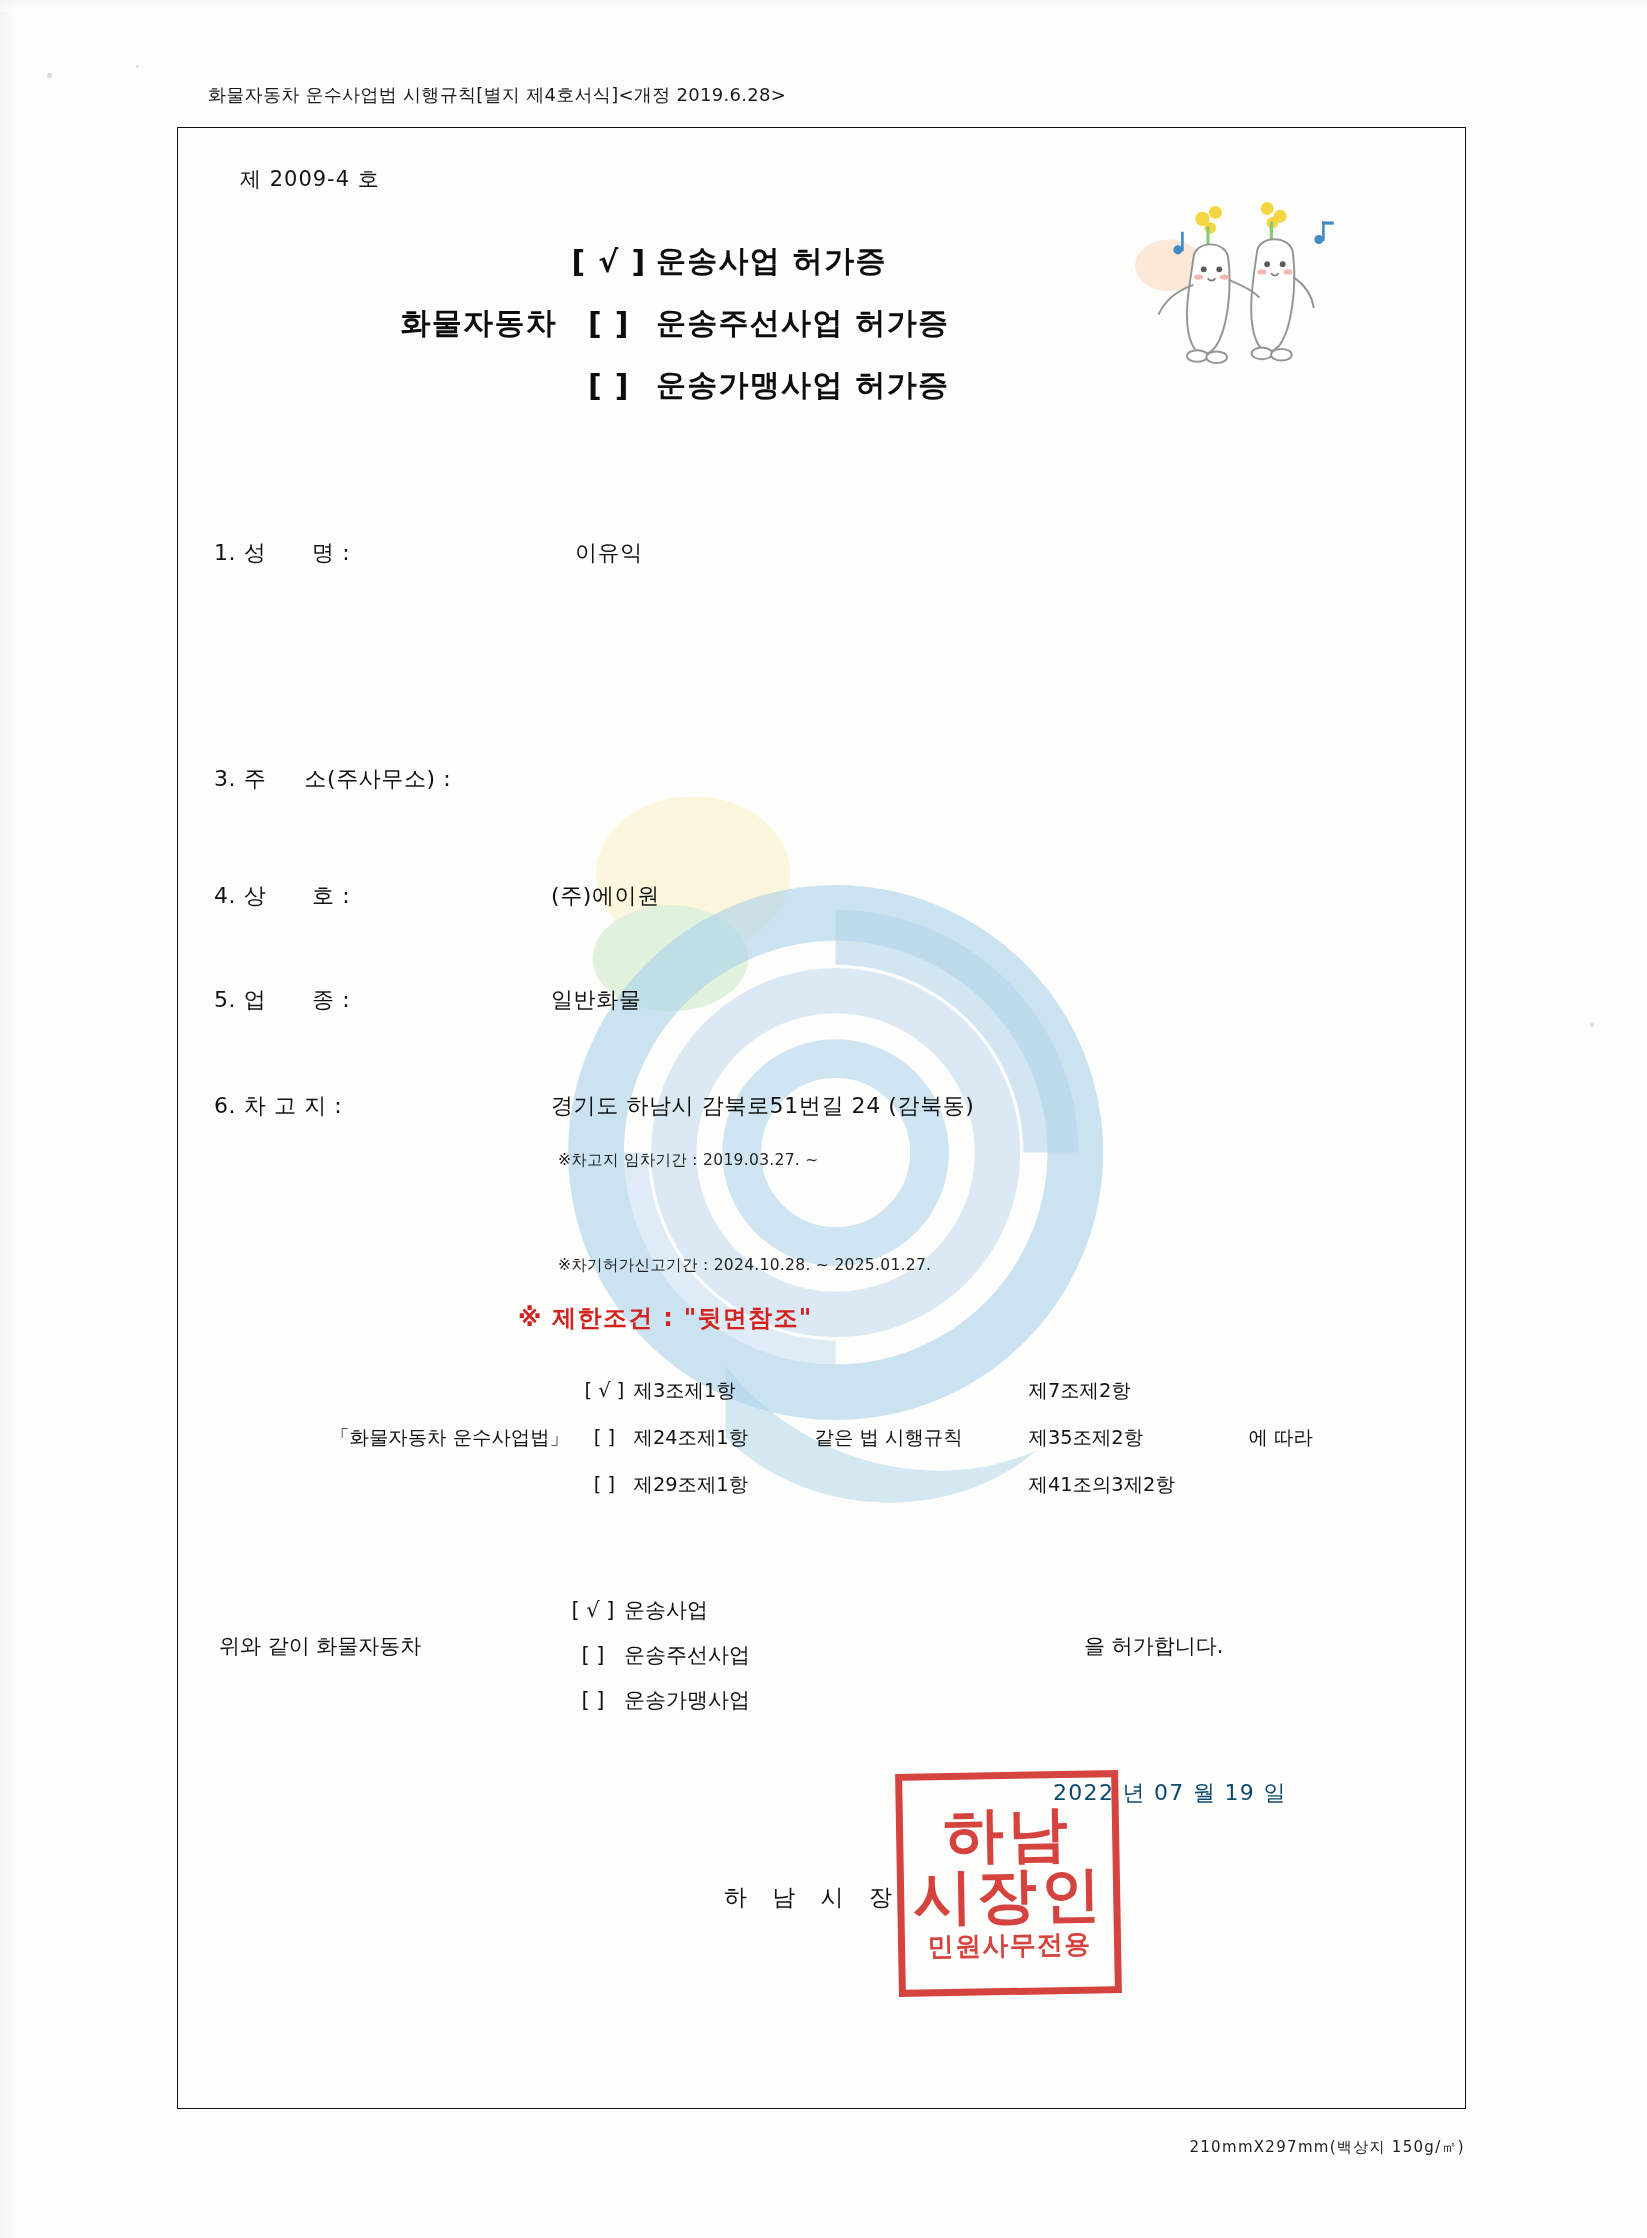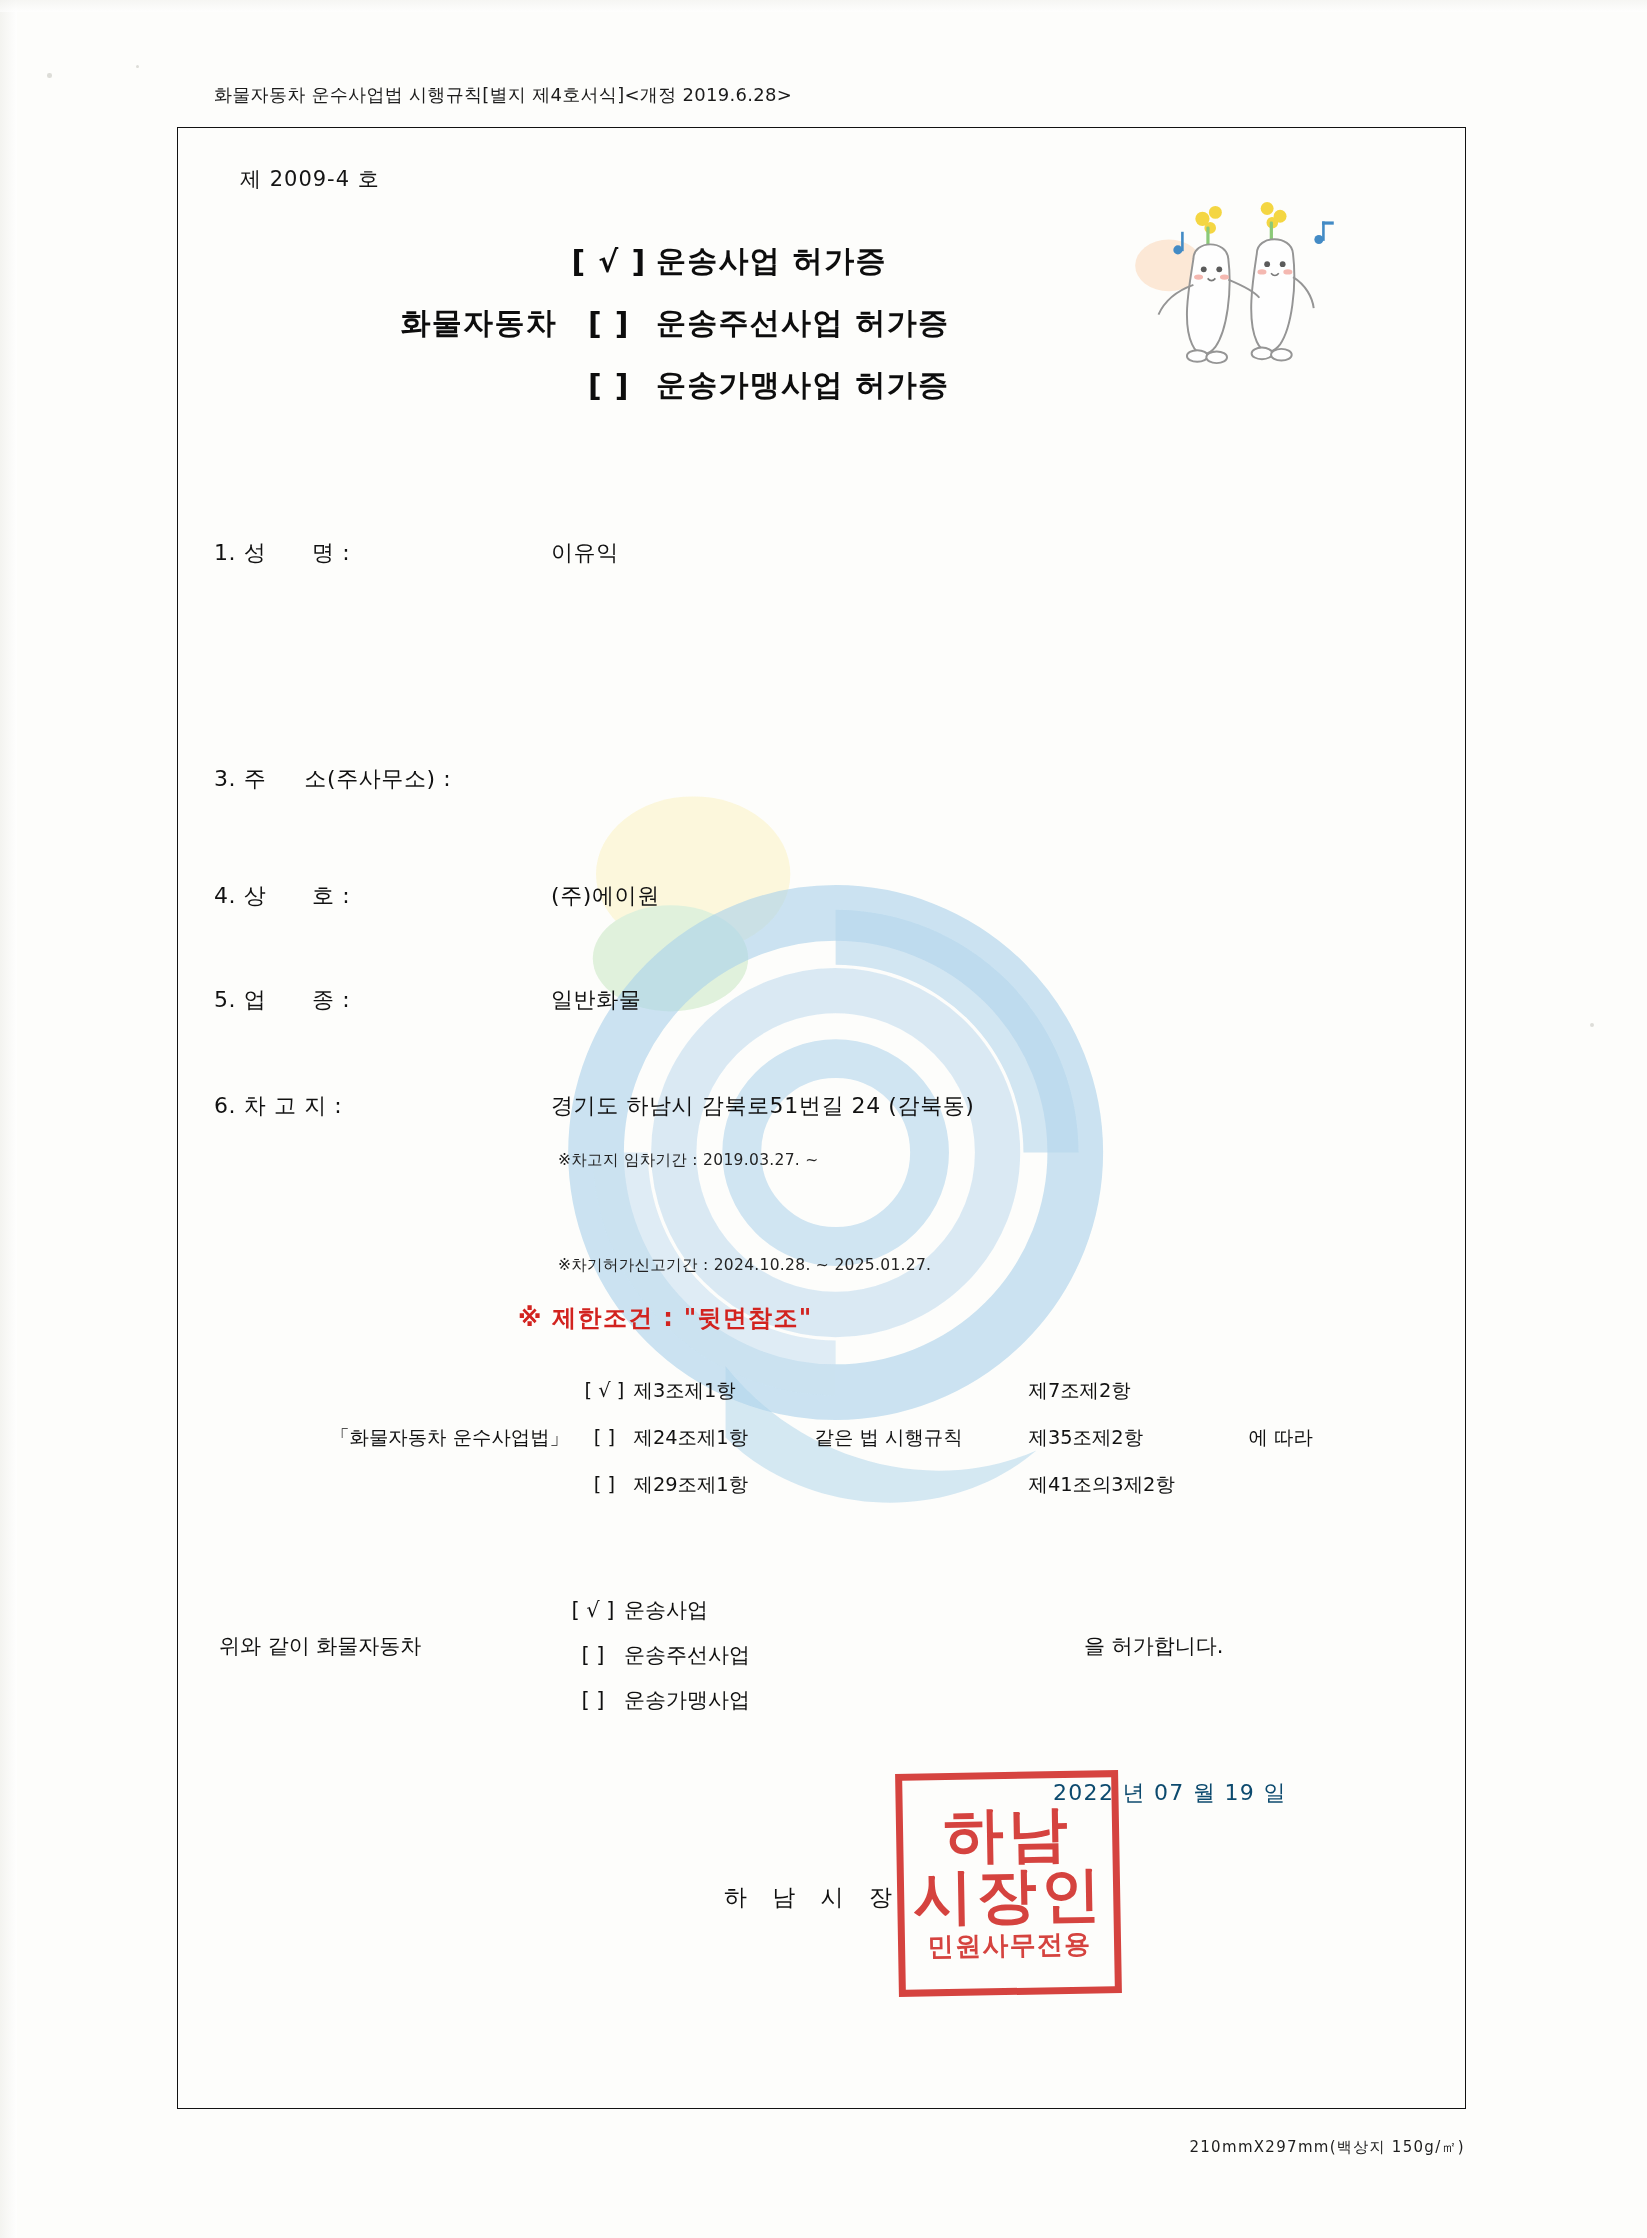--- a/index.html
+++ b/index.html
@@ -35,21 +35,21 @@
   }
   .speck {
     position: absolute;
     background: #ddddd8;
     border-radius: 50%;
   }
 
   
   .form-ref {
     position: absolute;
-    left: 214px;
+    left: 208px;
     top: 83px;
     font-size: 18px;
     letter-spacing: 0.3px;
     color: #1b1b1b;
     white-space: nowrap;
   }
 
   
   .frame {
     position: absolute;
@@ -423,21 +423,21 @@
       <span class="chk">[      ]</span>
       <span class="title-name">운송주선사업  허가증</span>
     </div>
     <div class="title-row">
       <span class="title-prefix"></span>
       <span class="chk">[      ]</span>
       <span class="title-name">운송가맹사업  허가증</span>
     </div>
   </div>
 
-  <div class="field" style="left:214px;top:538px;">
+  <div class="field" style="left:214px;top:538px;gap:24px;">
     <span class="f-label">1. 성      명 :</span>
     <span class="f-value">이유익</span>
   </div>
 
 
   <div class="field" style="left:214px;top:764px;">
     <span class="f-label">3. 주     소(주사무소) :</span>
   </div>
 
   <div class="field" style="left:214px;top:881px;">

